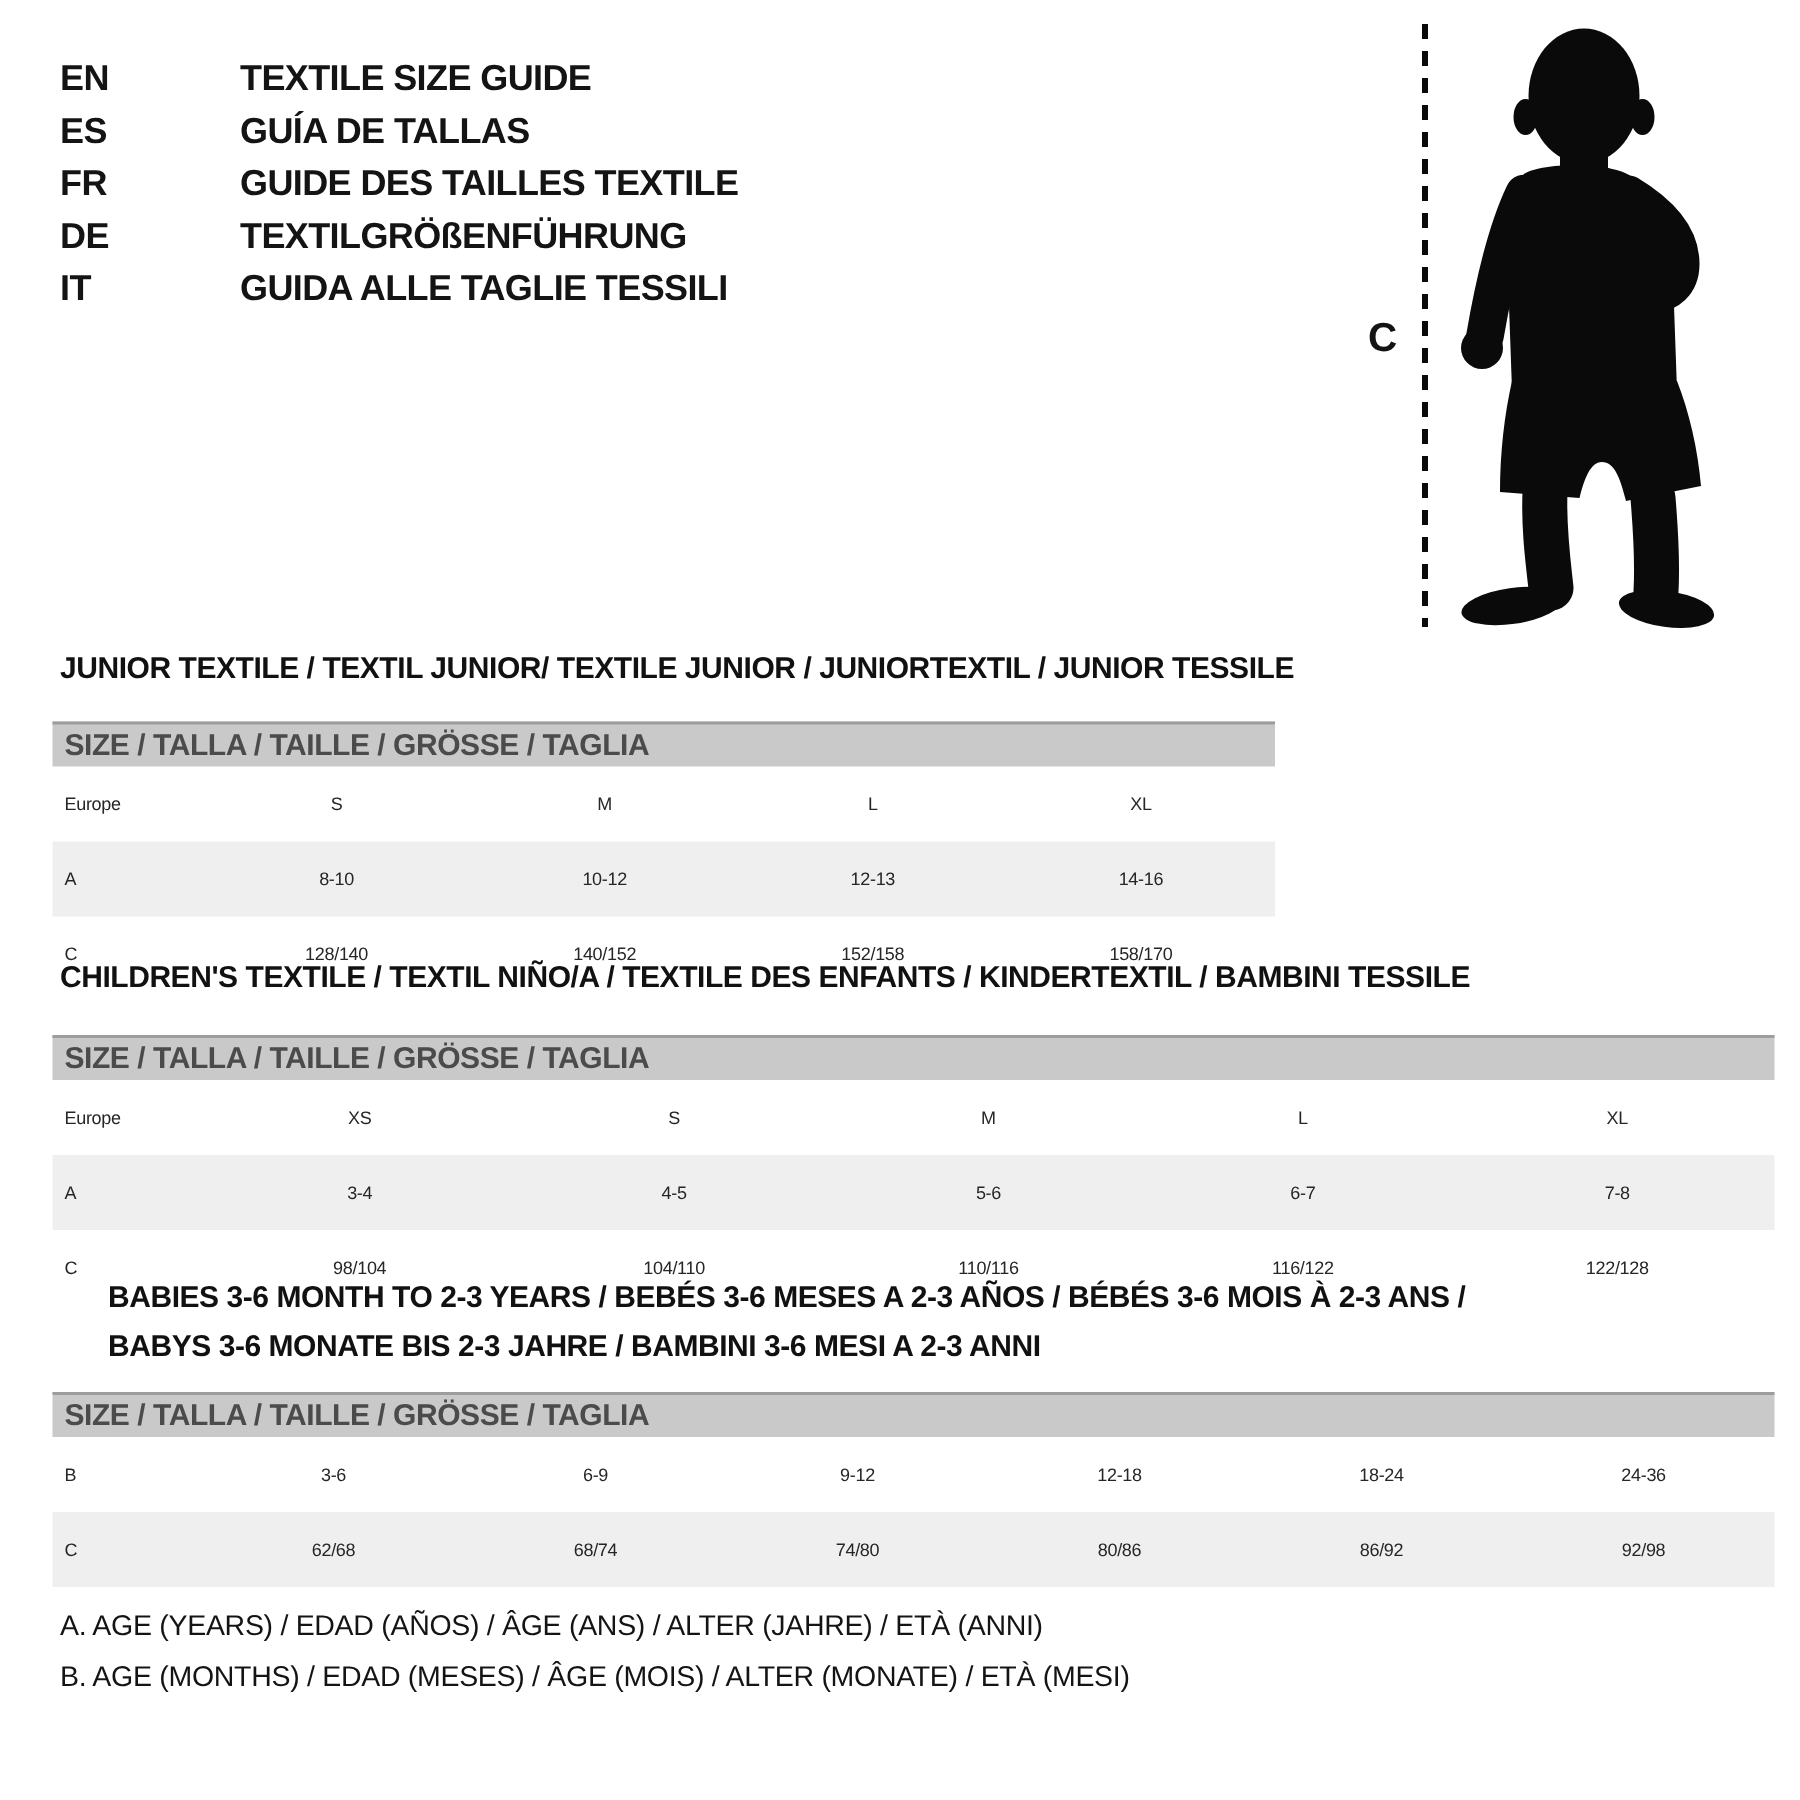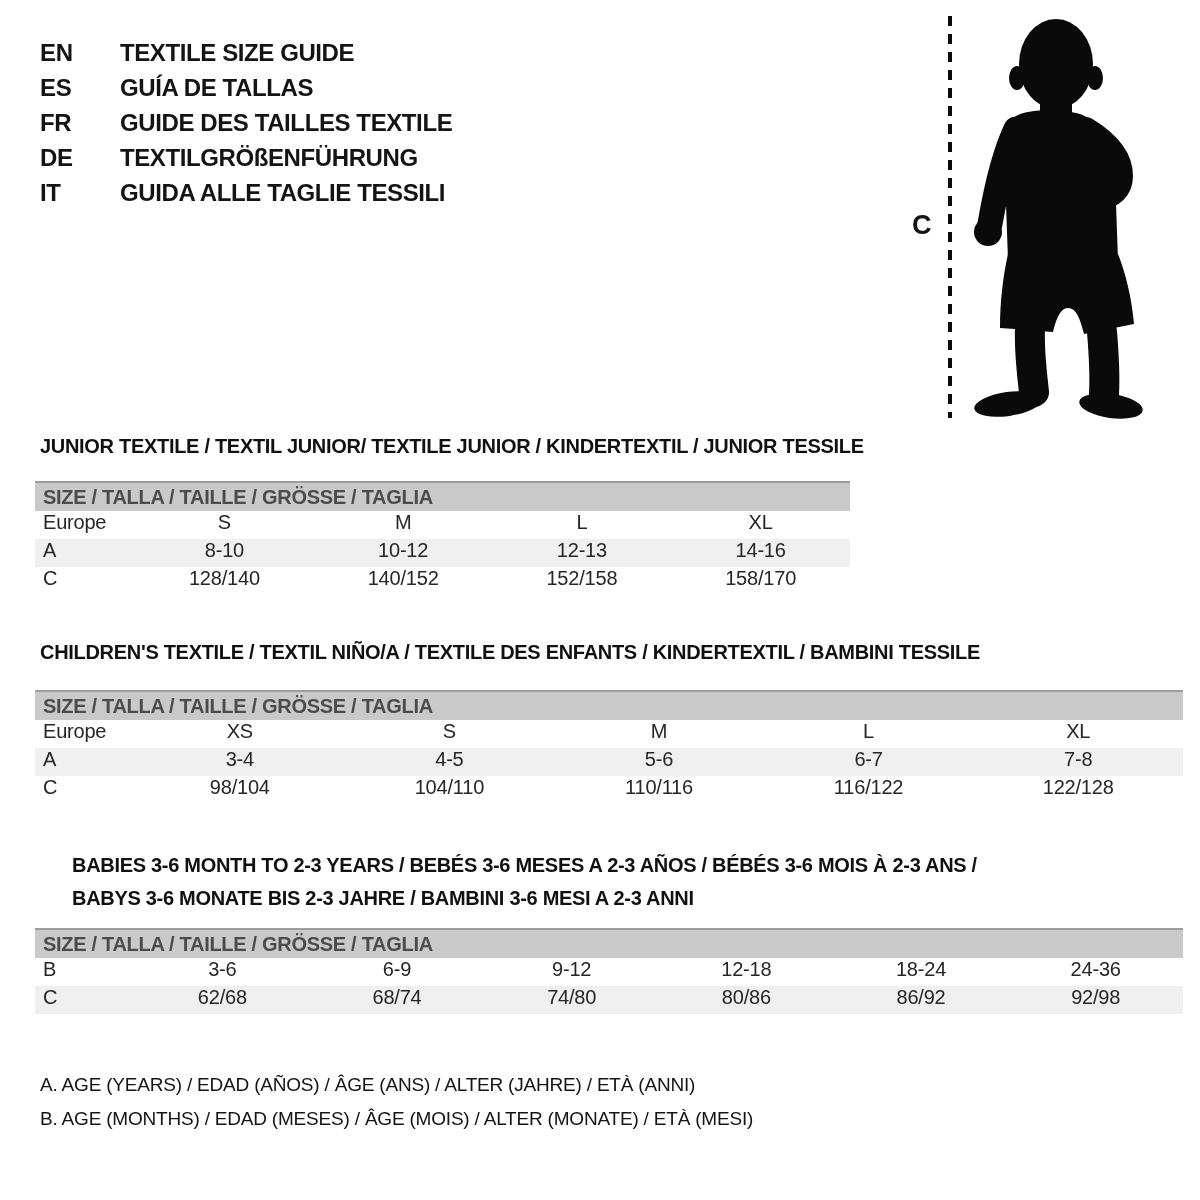--- a/index.html
+++ b/index.html
@@ -4,41 +4,41 @@
 <style>
   * { margin:0; padding:0; box-sizing:border-box; }
   html,body { width:1200px; height:1200px; background:#ffffff; overflow:hidden;
               font-family:"Liberation Sans", sans-serif; }
   .abs { position:absolute; }
 
   
   .lang-block { left:40px; top:32px; }
   .lang-row { display:flex; height:35px; align-items:flex-end; }
   .lang-code { width:80px; font-weight:bold; font-size:24px; letter-spacing:-0.3px; color:#141414; }
-  .lang-title { font-weight:bold; font-size:24px; letter-spacing:-0.4px; color:#141414; white-space:nowrap; }
+  .lang-title { font-weight:bold; font-size:24px; letter-spacing:-0.4px; color:#141414; white-space:nowrap;margin-left:40px; }
 
   
   .measure-line { left:948px; top:16px; width:4px; height:402px;
     background:repeating-linear-gradient(to bottom, var(--silhouette,#0a0a0a) 0 10px, transparent 10px 18px); }
   .measure-label { left:912px; top:210px; font-weight:bold; font-size:27px; color:#141414; }
   .toddler { left:956px; top:14px; }
 
   
   .section-heading { left:40px; font-weight:bold; font-size:20px; letter-spacing:-0.3px;
     color:var(--heading-text,#111); white-space:nowrap; }
   .section-heading .line { line-height:33px;margin-left:32px; }
 
   
   .size-table { left:35px; }
   .size-table .bar { height:30px; background:var(--header-bar-bg,#c9c9c9);
     border-top:2px solid var(--header-bar-border,#9d9d9d);
     display:flex; align-items:center; padding-left:8px;
     font-weight:bold; font-size:20px; letter-spacing:-0.3px; color:var(--bar-text,#4b4b4b); }
-  .size-table .trow { display:flex; height:28px; 
-    font-size:20px; letter-spacing:-0.2px; color:var(--table-text,#262626); }
+  .size-table .trow { display:flex; height:50px; align-items:center;
+    font-size:12px; letter-spacing:-0.2px; color:var(--table-text,#262626); }
   .size-table .trow.shaded { background:var(--shaded-row-bg,#efefef); }
   .size-table .lbl { width:100px; padding-left:8px; }
   .size-table .cell { flex:1; text-align:center; }
 
   
   .legend { left:40px; top:1068px; }
   .legend .legend-line { line-height:34px; font-weight:normal; font-size:19px;
     letter-spacing:-0.2px; color:#141414; white-space:nowrap; }
 </style>
 </head>
@@ -88,21 +88,21 @@
     <path d="M52,240 L162,240 C170,260 176,286 178,310 L128,320 C124,304 120,294 112,294 C104,294 100,306 97,318 L44,314 C44,288 47,262 52,240 Z"></path>
 
     <path d="M74,314 C73,338 76,360 78,378" fill="none" stroke="#0a0a0a" stroke-width="30" stroke-linecap="round"></path>
     <path d="M146,318 C148,342 149,362 148,380" fill="none" stroke="#0a0a0a" stroke-width="30" stroke-linecap="round"></path>
 
     <ellipse cx="52" cy="390" rx="34" ry="12" transform="rotate(-8 52 390)"></ellipse>
     <ellipse cx="155" cy="392" rx="32" ry="12" transform="rotate(8 155 392)"></ellipse>
   </g>
 </svg>
 
-<div class="abs section-heading" style="top:435px;">JUNIOR TEXTILE / TEXTIL JUNIOR/ TEXTILE JUNIOR / KINDERTEXTIL / JUNIOR TESSILE</div>
+<div class="abs section-heading" style="top:435px;">JUNIOR TEXTILE / TEXTIL JUNIOR/ TEXTILE JUNIOR / JUNIORTEXTIL / JUNIOR TESSILE</div>
 
 <div class="abs size-table" style="top:481px; width:815px;">
   <div class="bar">SIZE / TALLA / TAILLE / GRÖSSE / TAGLIA</div>
   <div class="trow">
     <span class="lbl">Europe</span>
     <span class="cell">S</span>
     <span class="cell">M</span>
     <span class="cell">L</span>
     <span class="cell">XL</span>
   </div>

